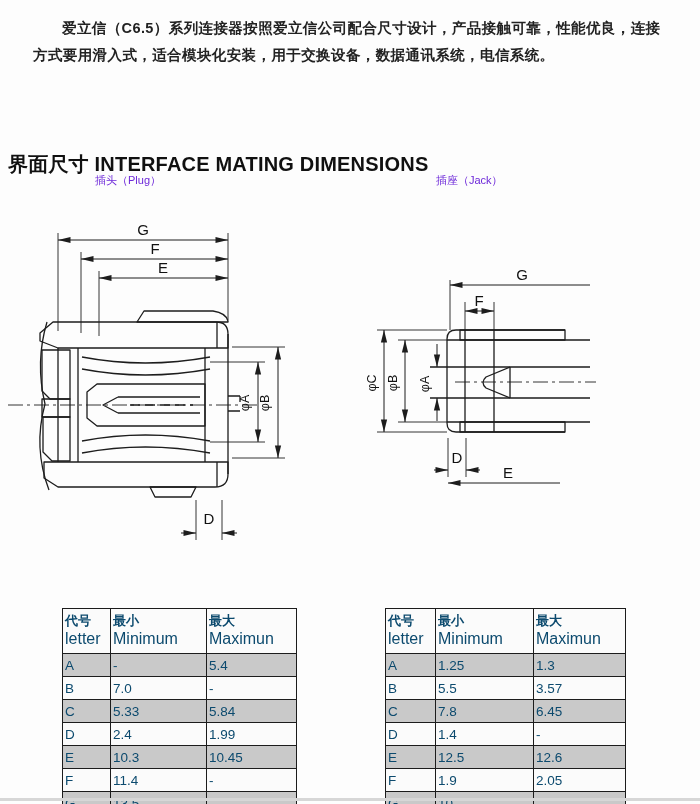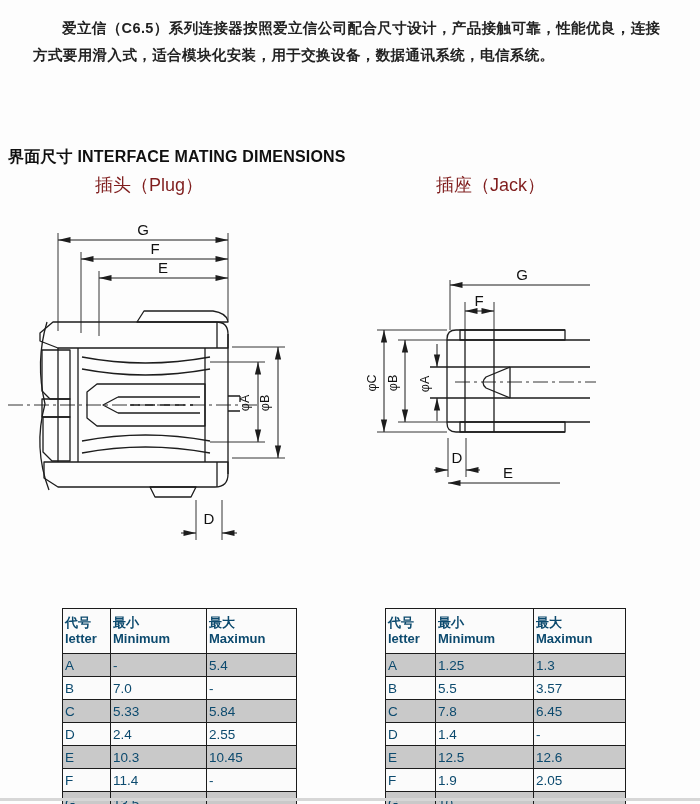--- a/index.html
+++ b/index.html
@@ -1,39 +1,39 @@
 <!DOCTYPE html>
 <html><head>
 <meta charset="utf-8">
 <style>
   html,body{margin:0;padding:0;}
   body{width:700px;height:804px;position:relative;background:#fdfdfd;
        font-family:"Liberation Sans",sans-serif;color:#1b1b1b;overflow:hidden;}
   .intro{position:absolute;left:33px;top:6px;width:636px;font-size:14.5px;
          line-height:1.85;font-weight:600;letter-spacing:.4px;text-indent:2em;color:#222;margin-top:9px;}
-  .section-heading{position:absolute;left:8px;top:134px;font-size:16px;font-weight:700;
+  .section-heading{position:absolute;left:8px;top:134px;font-size:20px;font-weight:700;
          color:#101010;letter-spacing:.2px;white-space:nowrap;}
-  .fig-caption{position:absolute;top:173px;font-size:18px;font-weight:500;color:#7f1d1d;}
+  .fig-caption{position:absolute;top:173px;font-size:11px;font-weight:500;color:#6d28d9;}
   #cap-plug{left:95px;}
   #cap-jack{left:436px;}
   svg{position:absolute;left:0;top:200px;}
   svg text{font-family:"Liberation Sans",sans-serif;fill:#111;}
   .dimlbl{font-size:15px;text-anchor:middle;}
   .dimlbl2{font-size:12.5px;text-anchor:middle;}
   .dim{stroke:#1d1d1d;stroke-width:1;fill:none;}
   .ext{stroke:#1d1d1d;stroke-width:.9;fill:none;}
   .obj{stroke:#1d1d1d;stroke-width:1.3;fill:none;stroke-linejoin:round;}
   .cl{stroke:#1d1d1d;stroke-width:.9;stroke-dasharray:15 4 3 4;fill:none;}
   .dim-table{position:absolute;border-collapse:collapse;background:#fbfbfb;table-layout:fixed;}
   .dim-table th,.dim-table td{border:1.5px solid #1c1c1c;text-align:left;padding:2px;
          font-size:13px;color:#0c4a6e;}
   .dim-table th{height:40px;font-weight:400;}
   .dim-table td{height:18px;font-size:13.5px;}
   .dim-table .zh{font-weight:700;font-size:13px;line-height:1.25;}
-  .dim-table .en{font-weight:700;font-size:13px;line-height:1.25;}
+  .dim-table .en{font-weight:400;font-size:16px;line-height:1.25;}
   .shade td{background:#c9c9c9;}
   .scan-edge{position:absolute;left:0;top:798px;width:700px;height:3px;background:#d7d7d7;}
 </style>
 </head>
 <body>
 
 <p class="intro">爱立信（C6.5）系列连接器按照爱立信公司配合尺寸设计，产品接触可靠，性能优良，连接方式要用滑入式，适合模块化安装，用于交换设备，数据通讯系统，电信系统。</p>
 
 <h2 class="section-heading"><span>界面尺寸</span> <span>INTERFACE MATING DIMENSIONS</span></h2>
 
@@ -175,21 +175,21 @@
         <td>-</td>
       </tr>
     <tr class="shade">
         <td>C</td>
         <td>5.33</td>
         <td>5.84</td>
       </tr>
     <tr>
         <td>D</td>
         <td>2.4</td>
-        <td>2.55</td>
+        <td>1.99</td>
       </tr>
     <tr class="shade">
         <td>E</td>
         <td>10.3</td>
         <td>10.45</td>
       </tr>
     <tr>
         <td>F</td>
         <td>11.4</td>
         <td>-</td>

